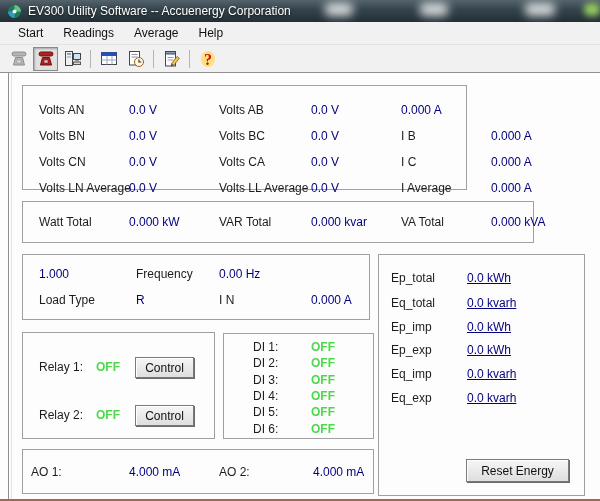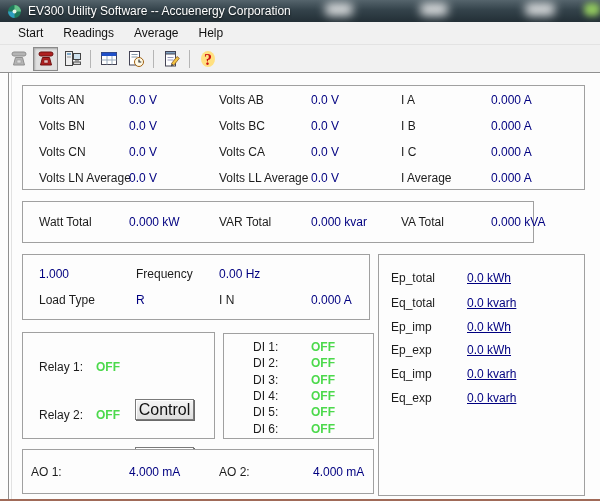--- a/index.html
+++ b/index.html
@@ -28,33 +28,33 @@
   .client{position:absolute;top:72px;left:0;right:0;bottom:2px;background:#fdfdfd;border-top:1px solid #8f8f8f;box-shadow:inset 0 1px 0 #ffffff;}
   .edge-l1{position:absolute;left:8px;top:0;bottom:0;width:1px;background:#8f8f8f;}
   .edge-l2{position:absolute;left:11px;top:0;bottom:0;width:1px;background:#e2e2e2;}
   .bottom-line{position:absolute;bottom:0;left:0;right:0;height:2px;background:#a06a58;}
 
   .panel{position:absolute;border:1px solid #a0a0a0;background:#fdfdfd;box-sizing:border-box;}
   .lbl{color:#1c1c1c;white-space:nowrap;}
   .val{color:#000080;white-space:nowrap;}
   .status{color:#4cd94c;white-space:nowrap;font-weight:bold;}
 
-  #panel-volts{left:22px;top:12px;width:563px;height:105px;padding-top:1px;}
+  #panel-volts{left:22px;top:12px;width:445px;height:105px;padding-top:11px;}
   .row6{display:grid;grid-template-columns:90px 90px 92px 90px 90px 1fr;padding-left:16px;height:26px;align-items:center;}
   #panel-watt{left:22px;top:128px;width:512px;height:42px;}
   #panel-watt .row6{height:40px;}
   #panel-pf{left:22px;top:181px;width:348px;height:66px;padding-top:6px;}
   .row4{display:grid;grid-template-columns:97px 83px 92px 1fr;padding-left:16px;height:26px;align-items:center;}
 
   #panel-energy{left:378px;top:181px;width:207px;height:242px;}
   .e-row{position:absolute;left:12px;height:16px;width:180px;}
   .e-row .e-val{position:absolute;left:76px;top:0;color:#000080;text-decoration:underline;cursor:pointer;white-space:nowrap;}
   .er1{top:16px}.er2{top:41px}.er3{top:65px}.er4{top:88px}.er5{top:112px}.er6{top:136px}
 
-  .btn{font-family:"Liberation Sans",sans-serif;font-size:16px;color:#111;background:linear-gradient(180deg,#f6f6f6,#dedede);border:1px solid #7a7a7a;box-shadow:inset 1px 1px 0 #ffffff,1px 1px 0 #6a6a6a;padding:0;text-align:center;margin-top:42px;}
+  .btn{font-family:"Liberation Sans",sans-serif;font-size:12px;color:#111;background:linear-gradient(180deg,#f6f6f6,#dedede);border:1px solid #7a7a7a;box-shadow:inset 1px 1px 0 #ffffff,1px 1px 0 #6a6a6a;padding:0;text-align:center;}
   #reset-btn{position:absolute;left:87px;top:204px;width:103px;height:23px;}
 
   #panel-relay{left:22px;top:259px;width:193px;height:107px;}
   .r1l{position:absolute;left:16px;top:27px;}
   .r1s{position:absolute;left:73px;top:27px;}
   .r1b{position:absolute;left:112px;top:24px;width:59px;height:21px;}
   .r2l{position:absolute;left:16px;top:75px;}
   .r2s{position:absolute;left:73px;top:75px;}
   .r2b{position:absolute;left:112px;top:72px;width:59px;height:21px;}
 
@@ -163,21 +163,20 @@
   <div class="client">
     <div class="edge-l1"></div>
     <div class="edge-l2"></div>
 
     <div class="panel" id="panel-volts">
       <div class="row6">
         <span class="lbl">Volts AN</span>
         <span class="val">0.0 V</span>
         <span class="lbl">Volts AB</span>
         <span class="val">0.0 V</span>
-        <span class="lbl">I A</span>
         <span class="val">0.000 A</span>
       </div>
       <div class="row6">
         <span class="lbl">Volts BN</span>
         <span class="val">0.0 V</span>
         <span class="lbl">Volts BC</span>
         <span class="val">0.0 V</span>
         <span class="lbl">I B</span>
         <span class="val">0.000 A</span>
       </div>

